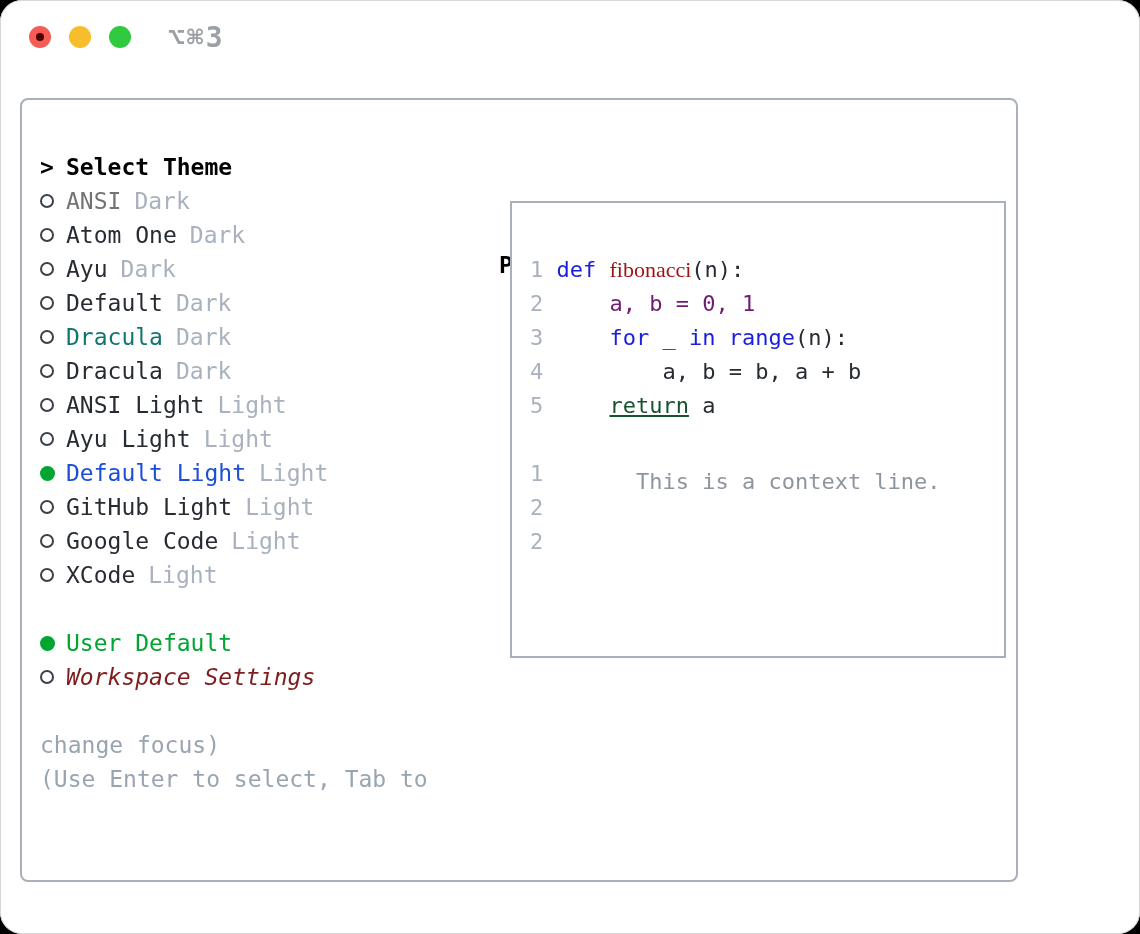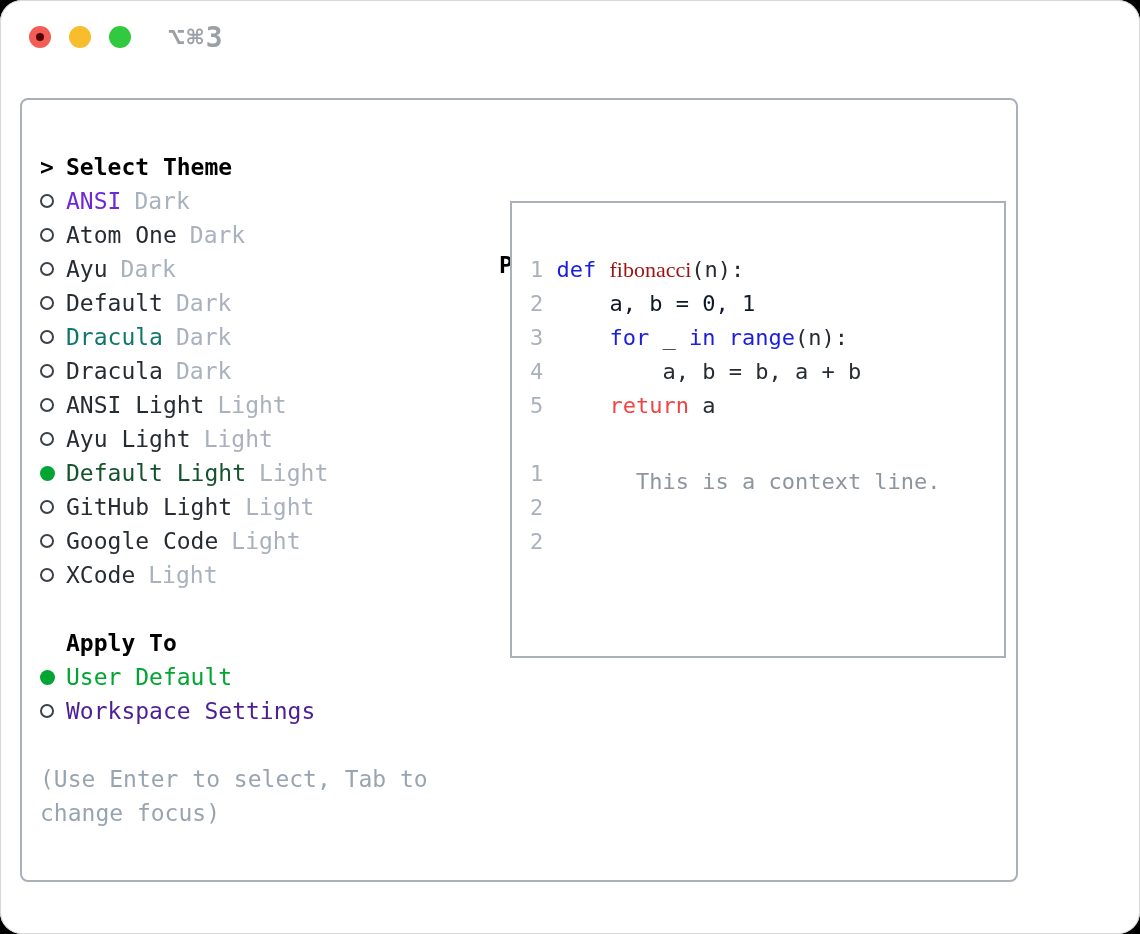--- a/index.html
+++ b/index.html
@@ -71,21 +71,21 @@
     <div id="left-panel">
       <div class="row">
         <span class="bullet-col prefix">&gt;</span>
         <span class="hdr">Select Theme</span>
       </div>
       <div id="theme-list">
           <div class="row">
             <span class="bullet-col">
               <span class="circle" style="border-color: rgb(60, 66, 74);"></span>
             </span>
-            <span style="color: #6d28d9;">ANSI</span>
+            <span style="color: #737373;">ANSI</span>
             <span class="tag" style="color: rgb(168, 177, 189);">Dark</span>
           </div>
           <div class="row">
             <span class="bullet-col">
               <span class="circle" style="border-color: rgb(60, 66, 74);"></span>
             </span>
             <span style="color: rgb(39, 44, 51);">Atom One</span>
             <span class="tag" style="color: rgb(168, 177, 189);">Dark</span>
           </div>
           <div class="row">
@@ -127,21 +127,21 @@
             <span class="bullet-col">
               <span class="circle" style="border-color: rgb(60, 66, 74);"></span>
             </span>
             <span style="color: rgb(39, 44, 51);">Ayu Light</span>
             <span class="tag" style="color: rgb(168, 177, 189);">Light</span>
           </div>
           <div class="row">
             <span class="bullet-col">
               <span class="circle filled" style="background: rgb(0, 165, 50);"></span>
             </span>
-            <span style="color: #14532d;">Default Light</span>
+            <span style="color: #1d4ed8;">Default Light</span>
             <span class="tag" style="color: rgb(168, 177, 189);">Light</span>
           </div>
           <div class="row">
             <span class="bullet-col">
               <span class="circle" style="border-color: rgb(60, 66, 74);"></span>
             </span>
             <span style="color: rgb(39, 44, 51);">GitHub Light</span>
             <span class="tag" style="color: rgb(168, 177, 189);">Light</span>
           </div>
           <div class="row">
@@ -155,51 +155,47 @@
             <span class="bullet-col">
               <span class="circle" style="border-color: rgb(60, 66, 74);"></span>
             </span>
             <span style="color: rgb(39, 44, 51);">XCode</span>
             <span class="tag" style="color: rgb(168, 177, 189);">Light</span>
           </div>
         </div>
 
       <div class="spacer"></div>
 
-      <div class="row">
-        <span class="bullet-col"></span>
-        <span class="hdr">Apply To</span>
-      </div>
       <div id="apply-list">
           <div class="row">
             <span class="bullet-col">
               <span class="circle filled" style="background: rgb(0, 165, 50);"></span>
             </span>
             <span style="color: rgb(0, 165, 50);">User Default</span>
           </div>
           <div class="row">
             <span class="bullet-col">
               <span class="circle" style="border-color: rgb(60, 66, 74);"></span>
             </span>
-            <span style="color: #4c1d95;">Workspace Settings</span>
+            <span style="color: #7f1d1d; font-style: italic;">Workspace Settings</span>
           </div>
         </div>
 
-      <div id="hint" style="color: rgb(153, 164, 177);"><div>(Use Enter to select, Tab to</div><div>change focus)</div></div>
+      <div id="hint" style="color: rgb(153, 164, 177);"><div>change focus)</div><div>(Use Enter to select, Tab to</div></div>
     </div>
 
     <div id="preview-heading">Preview</div>
 
     <div id="preview-box" style="border-color: rgb(169, 176, 186);">
       <div id="code-lines">
           <div class="cline"><span class="ln" style="color: rgb(168, 177, 189);">1</span><span style="color: rgb(26, 29, 224);">def</span><span style="color: rgb(39, 44, 51);"> </span><span style="color: rgb(158, 17, 17); font-family: Liberation Serif, serif;">fibonacci</span><span style="color: rgb(39, 44, 51);">(n):</span></div>
-          <div class="cline"><span class="ln" style="color: rgb(168, 177, 189);">2</span><span style="color: #0f172a;">    a, b = 0, 1</span></div>
+          <div class="cline"><span class="ln" style="color: rgb(168, 177, 189);">2</span><span style="color: #701a75;">    a, b = 0, 1</span></div>
           <div class="cline"><span class="ln" style="color: rgb(168, 177, 189);">3</span><span style="color: rgb(39, 44, 51);">    </span><span style="color: rgb(26, 29, 224);">for</span><span style="color: rgb(39, 44, 51);"> _ </span><span style="color: rgb(26, 29, 224);">in</span><span style="color: rgb(39, 44, 51);"> </span><span style="color: rgb(26, 29, 224);">range</span><span style="color: rgb(39, 44, 51);">(n):</span></div>
           <div class="cline"><span class="ln" style="color: rgb(168, 177, 189);">4</span><span style="color: rgb(39, 44, 51);">        a, b = b, a + b</span></div>
-          <div class="cline"><span class="ln" style="color: rgb(168, 177, 189);">5</span><span style="color: rgb(39, 44, 51);">    </span><span style="color: #ef4444;">return</span><span style="color: rgb(39, 44, 51);"> a</span></div>
+          <div class="cline"><span class="ln" style="color: rgb(168, 177, 189);">5</span><span style="color: rgb(39, 44, 51);">    </span><span style="color: #14532d; text-decoration: underline;">return</span><span style="color: rgb(39, 44, 51);"> a</span></div>
           <div class="cline"><span class="ln" style="color: rgb(168, 177, 189);"></span></div>
           <div class="cline"><span class="ln" style="color: rgb(168, 177, 189);">1</span><span style="color: rgb(141, 149, 159); margin-top: 8px;">      This is a context line.</span></div>
           <div class="cline"><span class="ln" style="color: rgb(168, 177, 189);">2</span></div>
           <div class="cline"><span class="ln" style="color: rgb(168, 177, 189);">2</span></div>
         </div>
     </div>
 
   </div>
 </div>
 

